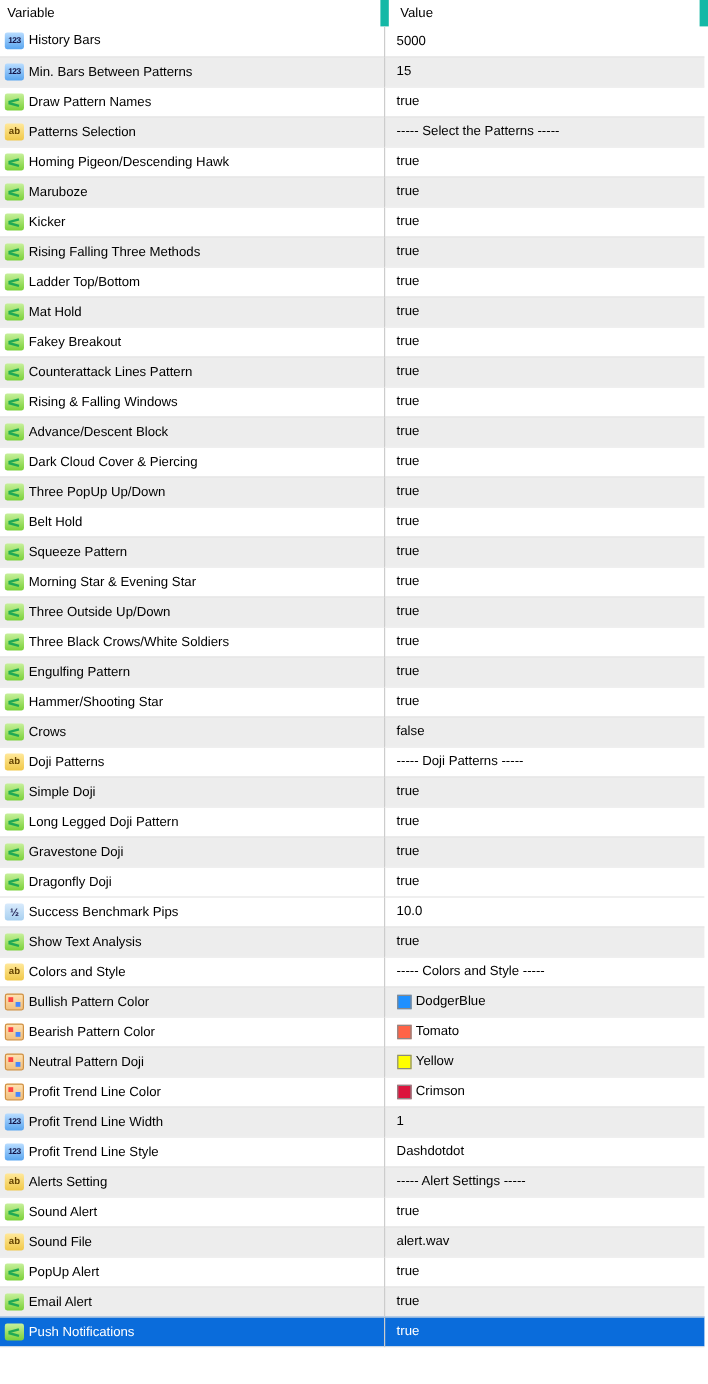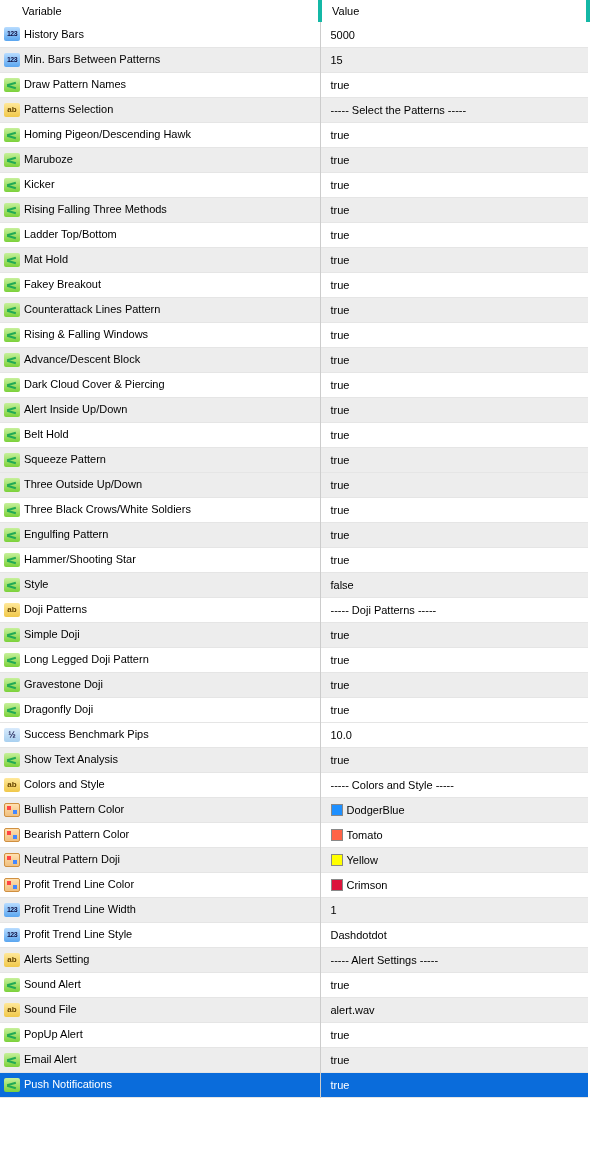--- a/index.html
+++ b/index.html
@@ -1,19 +1,19 @@
 <!DOCTYPE html>
 <html><head>
 <meta charset="utf-8">
 <style>
   * { margin: 0; padding: 0; box-sizing: border-box; }
   body { font-family: Tahoma, Arial, sans-serif; font-size: 11px; background: #fff; color: #000; }
   .table { width: 590px; border-collapse: collapse; }
   .header-row { background: #fff; }
-  .header-cell { text-align: left; font-weight: normal; padding: 4px 22px; border-right: 4px solid #14b8a6; height: 22px; }
+  .header-cell { text-align: left; font-weight: normal; padding: 4px 6px; border-right: 7px solid #14b8a6; height: 22px; }
   .header-cell.val { padding-left: 10px; }
   .row { border-bottom: 1px solid #e5e5e5; height: 25px; }
   .row.odd { background: #fff; }
   .row.even { background: #ededed; }
   .row.selected { background: #0a6cdb; color: #fff; }
   .var-cell { width: 320px; border-right: 1px solid #ccc; padding: 0 4px; white-space: nowrap; margin-top: 33px; }
   .val-cell { padding: 0 6px 0 10px; white-space: nowrap; }
   .icon { display: inline-block; width: 16px; height: 14px; vertical-align: middle; margin-right: 4px; border-radius: 2px; position: relative; font-size: 8px; line-height: 14px; text-align: center; font-weight: bold; color: #fff; }
   .icon-num { background: linear-gradient(#b8dcff,#5aa6f0); color: #114; }
   .icon-num::after { content: "123"; font-size: 7px; letter-spacing: -0.5px; }
@@ -99,49 +99,53 @@
       </tr>
       <tr class="row even">
         <td class="var-cell"><span class="icon icon-bool"></span><span class="label-text">Advance/Descent Block</span></td>
         <td class="val-cell"><span class="label-text">true</span></td>
       </tr>
       <tr class="row odd">
         <td class="var-cell"><span class="icon icon-bool"></span><span class="label-text">Dark Cloud Cover &amp; Piercing</span></td>
         <td class="val-cell"><span class="label-text">true</span></td>
       </tr>
       <tr class="row even">
-        <td class="var-cell"><span class="icon icon-bool"></span><span class="label-text">Alert Inside Up/Down</span></td>
+        <td class="var-cell"><span class="icon icon-bool"></span><span class="label-text">Three PopUp Up/Down</span></td>
         <td class="val-cell"><span class="label-text">true</span></td>
       </tr>
       <tr class="row odd">
         <td class="var-cell"><span class="icon icon-bool"></span><span class="label-text">Belt Hold</span></td>
         <td class="val-cell"><span class="label-text">true</span></td>
       </tr>
       <tr class="row even">
         <td class="var-cell"><span class="icon icon-bool"></span><span class="label-text">Squeeze Pattern</span></td>
         <td class="val-cell"><span class="label-text">true</span></td>
       </tr>
+      <tr class="row odd">
+        <td class="var-cell"><span class="icon icon-bool"></span><span class="label-text">Morning Star &amp; Evening Star</span></td>
+        <td class="val-cell"><span class="label-text">true</span></td>
+      </tr>
       <tr class="row even">
         <td class="var-cell"><span class="icon icon-bool"></span><span class="label-text">Three Outside Up/Down</span></td>
         <td class="val-cell"><span class="label-text">true</span></td>
       </tr>
       <tr class="row odd">
         <td class="var-cell"><span class="icon icon-bool"></span><span class="label-text">Three Black Crows/White Soldiers</span></td>
         <td class="val-cell"><span class="label-text">true</span></td>
       </tr>
       <tr class="row even">
         <td class="var-cell"><span class="icon icon-bool"></span><span class="label-text">Engulfing Pattern</span></td>
         <td class="val-cell"><span class="label-text">true</span></td>
       </tr>
       <tr class="row odd">
         <td class="var-cell"><span class="icon icon-bool"></span><span class="label-text">Hammer/Shooting Star</span></td>
         <td class="val-cell"><span class="label-text">true</span></td>
       </tr>
       <tr class="row even">
-        <td class="var-cell"><span class="icon icon-bool"></span><span class="label-text">Style</span></td>
+        <td class="var-cell"><span class="icon icon-bool"></span><span class="label-text">Crows</span></td>
         <td class="val-cell"><span class="label-text">false</span></td>
       </tr>
       <tr class="row odd">
         <td class="var-cell"><span class="icon icon-str"></span><span class="label-text">Doji Patterns</span></td>
         <td class="val-cell"><span class="label-text">----- Doji Patterns -----</span></td>
       </tr>
       <tr class="row even">
         <td class="var-cell"><span class="icon icon-bool"></span><span class="label-text">Simple Doji</span></td>
         <td class="val-cell"><span class="label-text">true</span></td>
       </tr>

